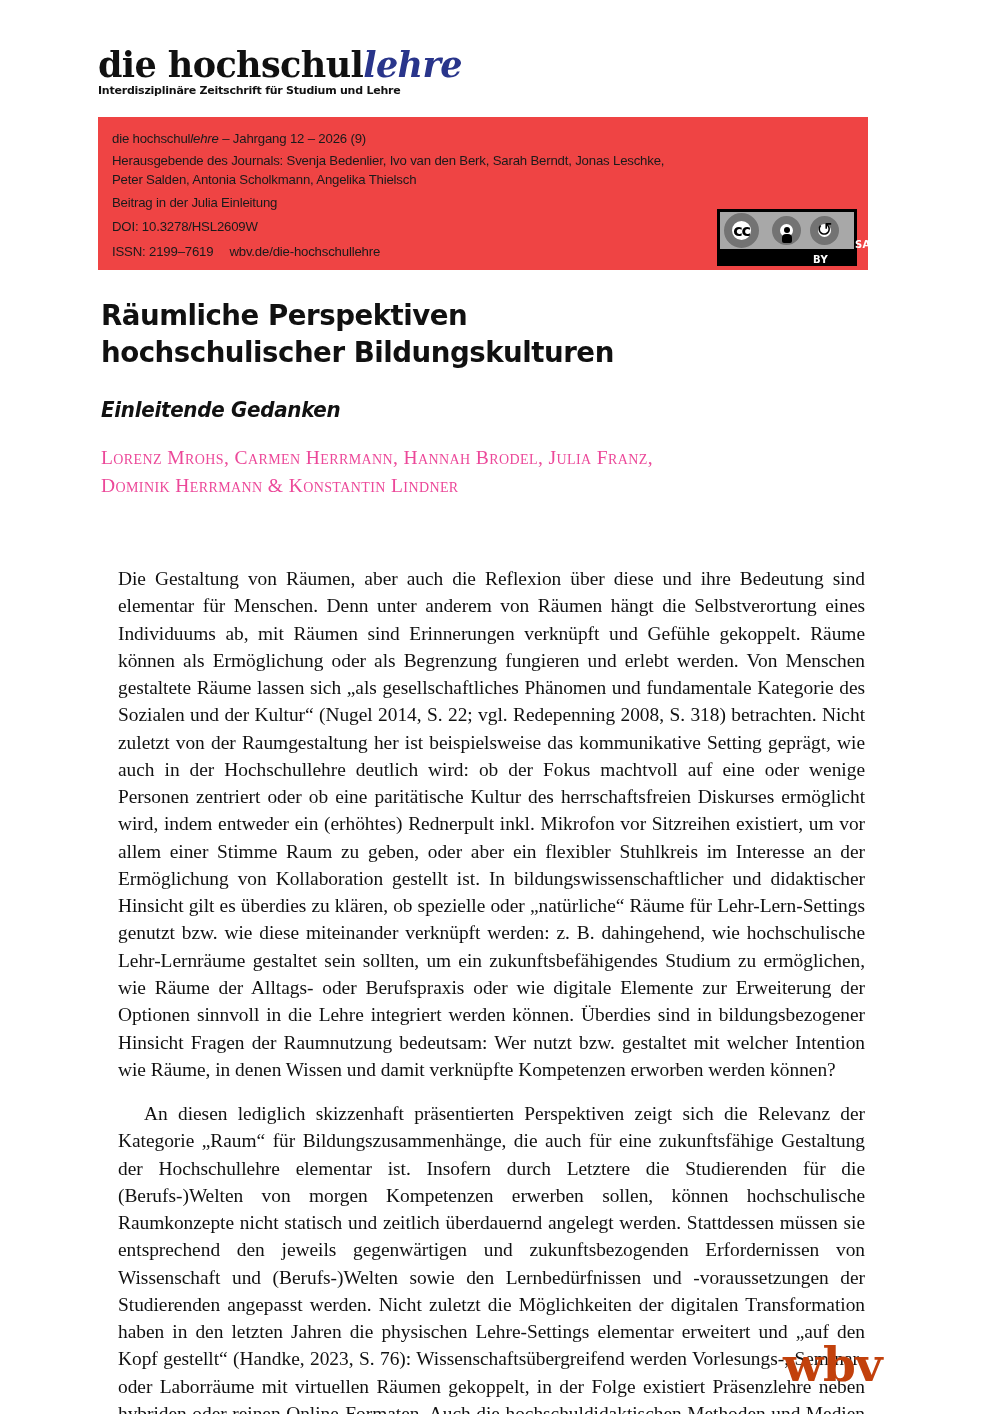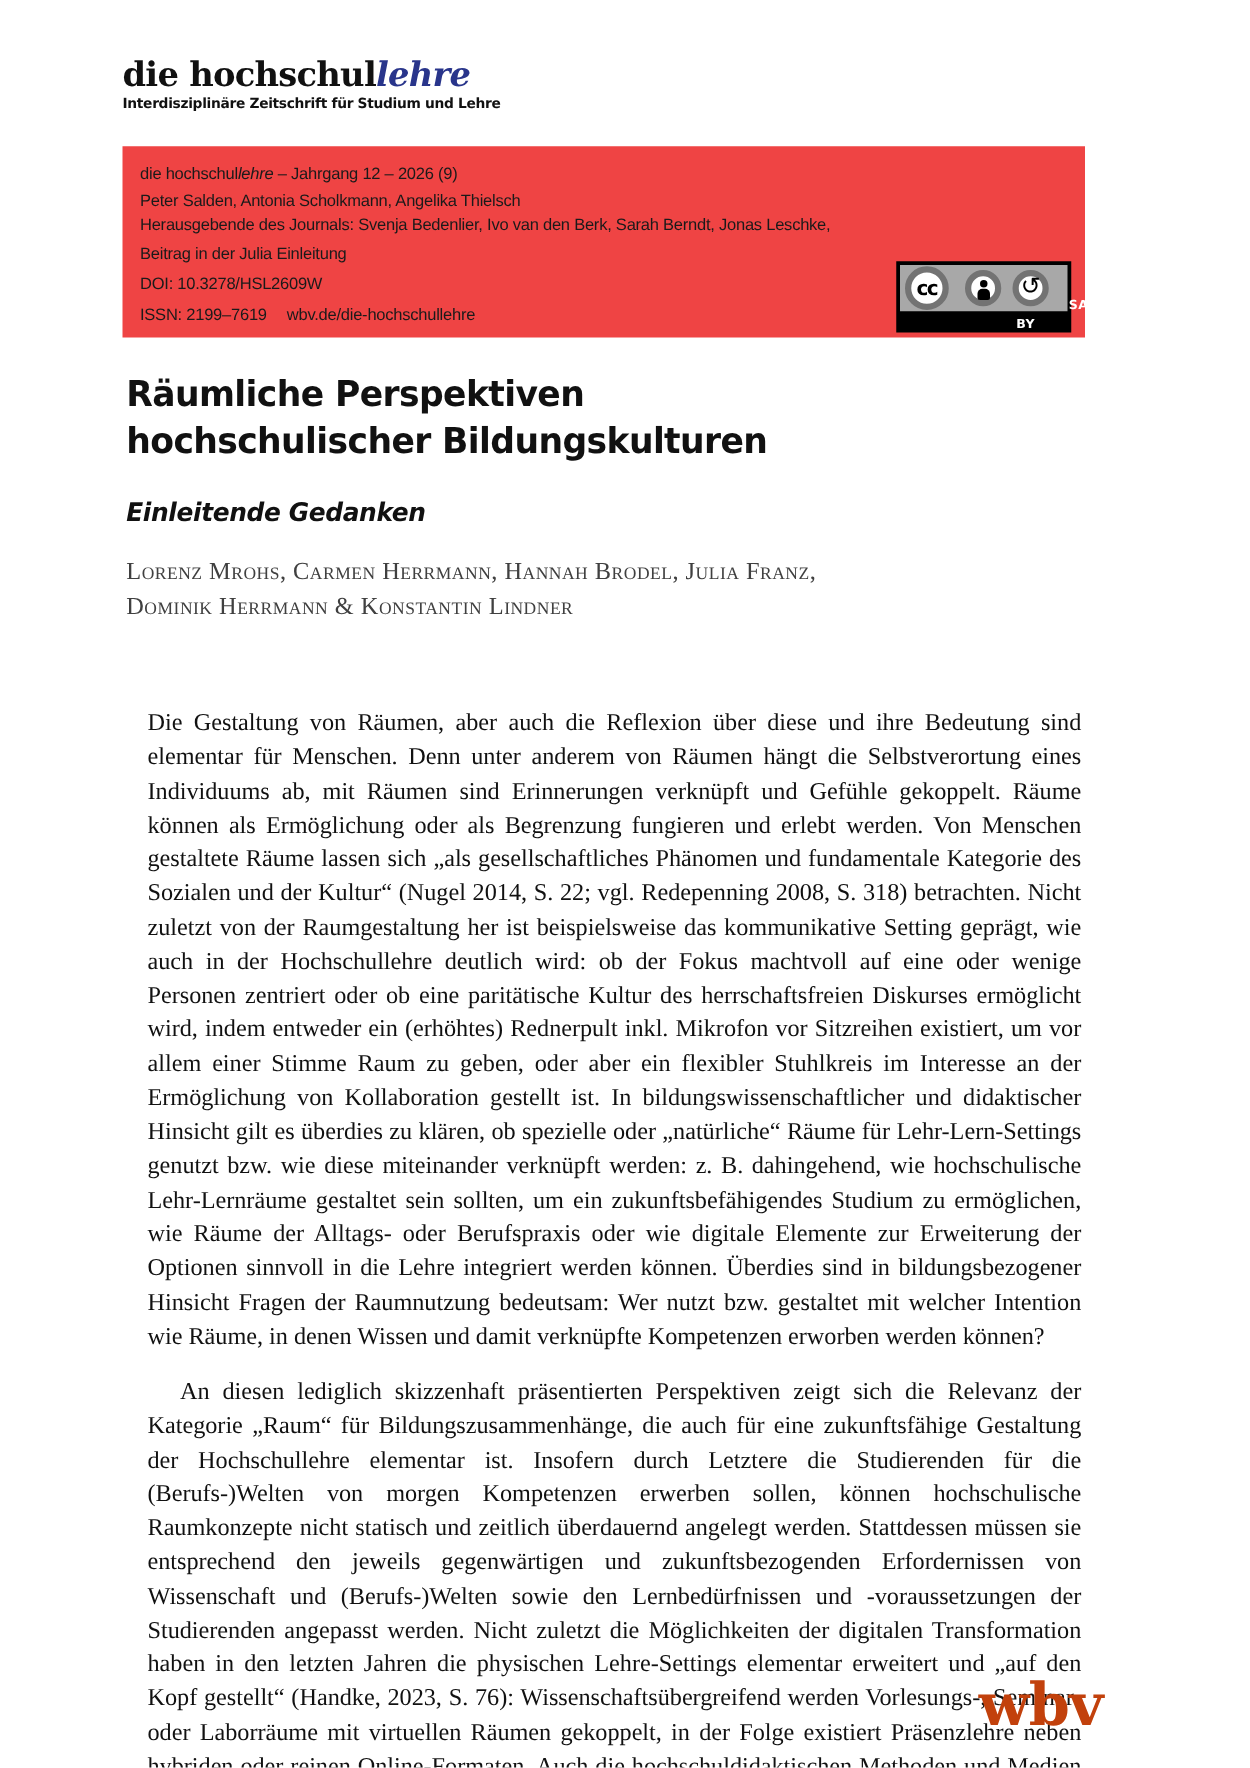--- a/index.html
+++ b/index.html
@@ -20,21 +20,21 @@
   
   .masthead {
     position: absolute;
     left: 98px;
     top: 47px;
     width: 340px;
   }
   .logo-wordmark {
     font-family: "DejaVu Serif", serif;
     font-weight: 700;
-    font-size: 27px;
+    font-size: 35px;
     line-height: 1.0;
     letter-spacing: -0.6px;
     white-space: nowrap;
     color: #111111;
   }
   .logo-wordmark .lehre {
     font-style: italic;
     color: #29358b;
   }
   .logo-tagline {
@@ -96,21 +96,21 @@
     align-items: center;
   }
   .cc-circle {
     position: absolute;
     background: #ffffff;
     border-radius: 50%;
     display: flex;
     align-items: center;
     justify-content: center;
     box-sizing: border-box;
-    border: 5px solid #737373;
+    border: 8px solid #737373;
   }
   .cc-c1 { left: 4px;  top: 1px;  width: 35px; height: 35px; }
   .cc-c2 { left: 52px; top: 4px;  width: 29px; height: 29px; }
   .cc-c3 { left: 90px; top: 4px;  width: 29px; height: 29px; }
   .cc-cc-text {
     font-family: "DejaVu Sans", sans-serif;
     font-weight: 700;
     font-size: 16px;
     line-height: 1;
     color: #000000;
@@ -201,21 +201,21 @@
   .authors {
     position: absolute;
     left: 101px;
     top: 444px;
     width: 600px;
     font-family: "Liberation Serif", serif;
     font-variant: small-caps;
     font-size: 19.5px;
     line-height: 1.42;
     letter-spacing: 0.4px;
-    color: #404040;
+    color: #ec4899;
   }
 
   
   .body-copy {
     position: absolute;
     left: 101px;
     top: 548px;
     width: 781px;
     font-family: "Liberation Serif", serif;
     font-size: 19.4px;
@@ -253,22 +253,22 @@
   <div class="logo-wordmark"><span>die hochschul</span><span class="lehre">lehre</span></div>
   <div class="logo-tagline">Interdisziplinäre Zeitschrift für Studium und Lehre</div>
 </div>
 
 <div class="meta-panel">
   <div class="meta-lines">
 
     <div class="row"><span>die hochschul</span><i>lehre</i><span> – Jahrgang 12 – 2026 (9)</span></div>
 
     <div class="row tight">
+      <div>Herausgebende des Journals: Svenja Bedenlier, Ivo van den Berk, Sarah Berndt, Jonas Leschke,</div>
       <div>Peter Salden, Antonia Scholkmann, Angelika Thielsch</div>
-      <div>Herausgebende des Journals: Svenja Bedenlier, Ivo van den Berk, Sarah Berndt, Jonas Leschke,</div>
     </div>
 
     <div class="row">Beitrag in der Julia Einleitung</div>
 
     <div class="row">DOI: 10.3278/HSL2609W</div>
 
     <div class="row"><span>ISSN: 2199–7619</span><span class="meta-issn-gap"></span><span>wbv.de/die-hochschullehre</span></div>
   </div>
 </div>
 

